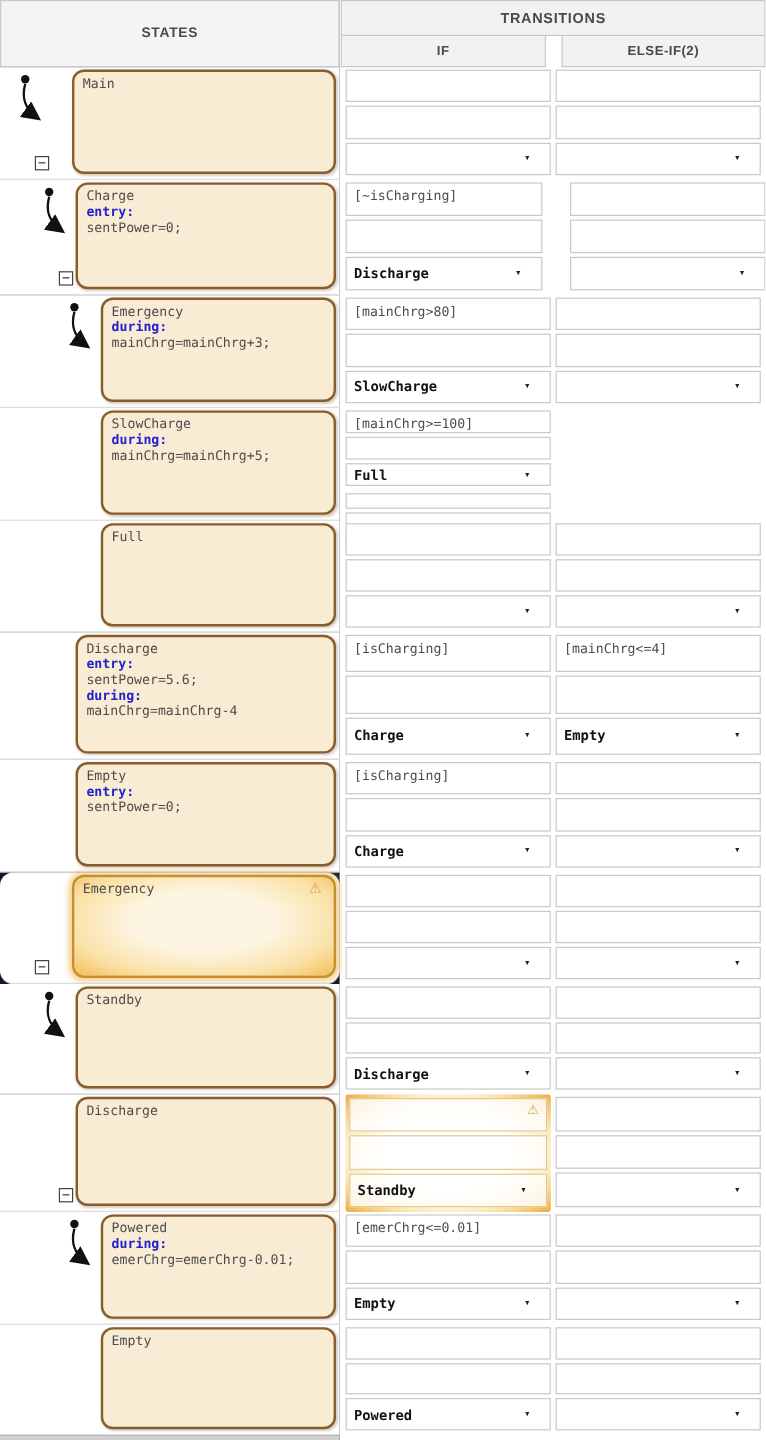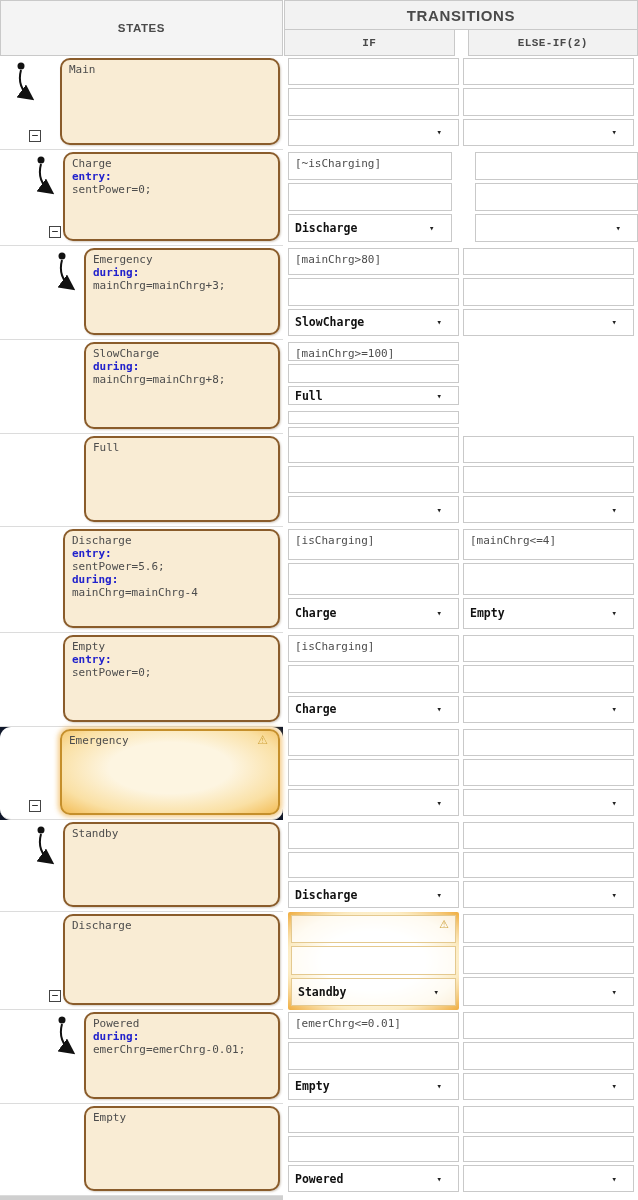--- a/index.html
+++ b/index.html
@@ -28,22 +28,22 @@
   .collapse-btn { position: absolute; bottom: 7px; width: 12px; height: 12px;
     border: 1px solid #444; background: #fff; color: #222; font-size: 11px;
     line-height: 9px; text-align: center; font-family: "DejaVu Sans Mono", monospace; cursor: pointer; }
   .default-arrow { position: absolute; top: 3px; }
   .bottom-bar { position: absolute; bottom: 0; left: 0; width: 283px; height: 4px; background: #cfcfcf; }
 
   
   .trans-panel { position: absolute; left: 284px; top: 0; width: 354px; height: 1200px; }
   .trans-header { height: 30px; background: #f2f2f2; border: 1px solid #c9c9c9;
     display: flex; align-items: center; justify-content: center;
-    font-size: 15px; font-weight: bold; color: #4a4a4a; letter-spacing: 0.6px; }
-  .trans-subheader { height: 26px; display: flex; gap: 13px; font-family: Liberation Mono, monospace; }
+    font-size: 12px; font-weight: bold; color: #4a4a4a; letter-spacing: 0.6px; }
+  .trans-subheader { height: 26px; display: flex; gap: 13px; }
   .col-header { background: #f2f2f2; border: 1px solid #c9c9c9; border-top: none;
     display: flex; align-items: center; justify-content: center;
     font-size: 11px; font-weight: bold; color: #4a4a4a; letter-spacing: 0.4px; }
   .col-header.c1 { width: 176px; } .col-header.c2 { width: 176px; }
   .trow { display: flex; }
   .tcol { width: 171px; margin-left: 4px; display: flex; flex-direction: column; padding: 2px 0 4px 0; }
   .tcol .tcell { flex: 1; background: #fff; border: 1px solid #c9c9c9; margin-bottom: 3px;
     position: relative; font-family: "DejaVu Sans Mono", monospace; font-size: 11px;
     color: #4d4d4d; padding: 4px 6px; overflow: hidden; }
   .tcol .tcell:last-child { margin-bottom: 0; }
@@ -103,21 +103,21 @@
           <div class="state-box lv3">
             <div class="state-title">Emergency</div>
             <div class="kw">during:</div>
             <div class="code">mainChrg=mainChrg+3;</div>
           </div>
         </div>
         <div class="srow" style="height: 94px;">
           <div class="state-box lv3">
             <div class="state-title">SlowCharge</div>
             <div class="kw">during:</div>
-            <div class="code">mainChrg=mainChrg+8;</div>
+            <div class="code">mainChrg=mainChrg+5;</div>
           </div>
         </div>
         <div class="srow" style="height: 93px;">
           <div class="state-box lv3">
             <div class="state-title">Full</div>
           </div>
         </div>
         <div class="srow" style="height: 106px;">
           <div class="state-box lv2">
             <div class="state-title">Discharge</div>

